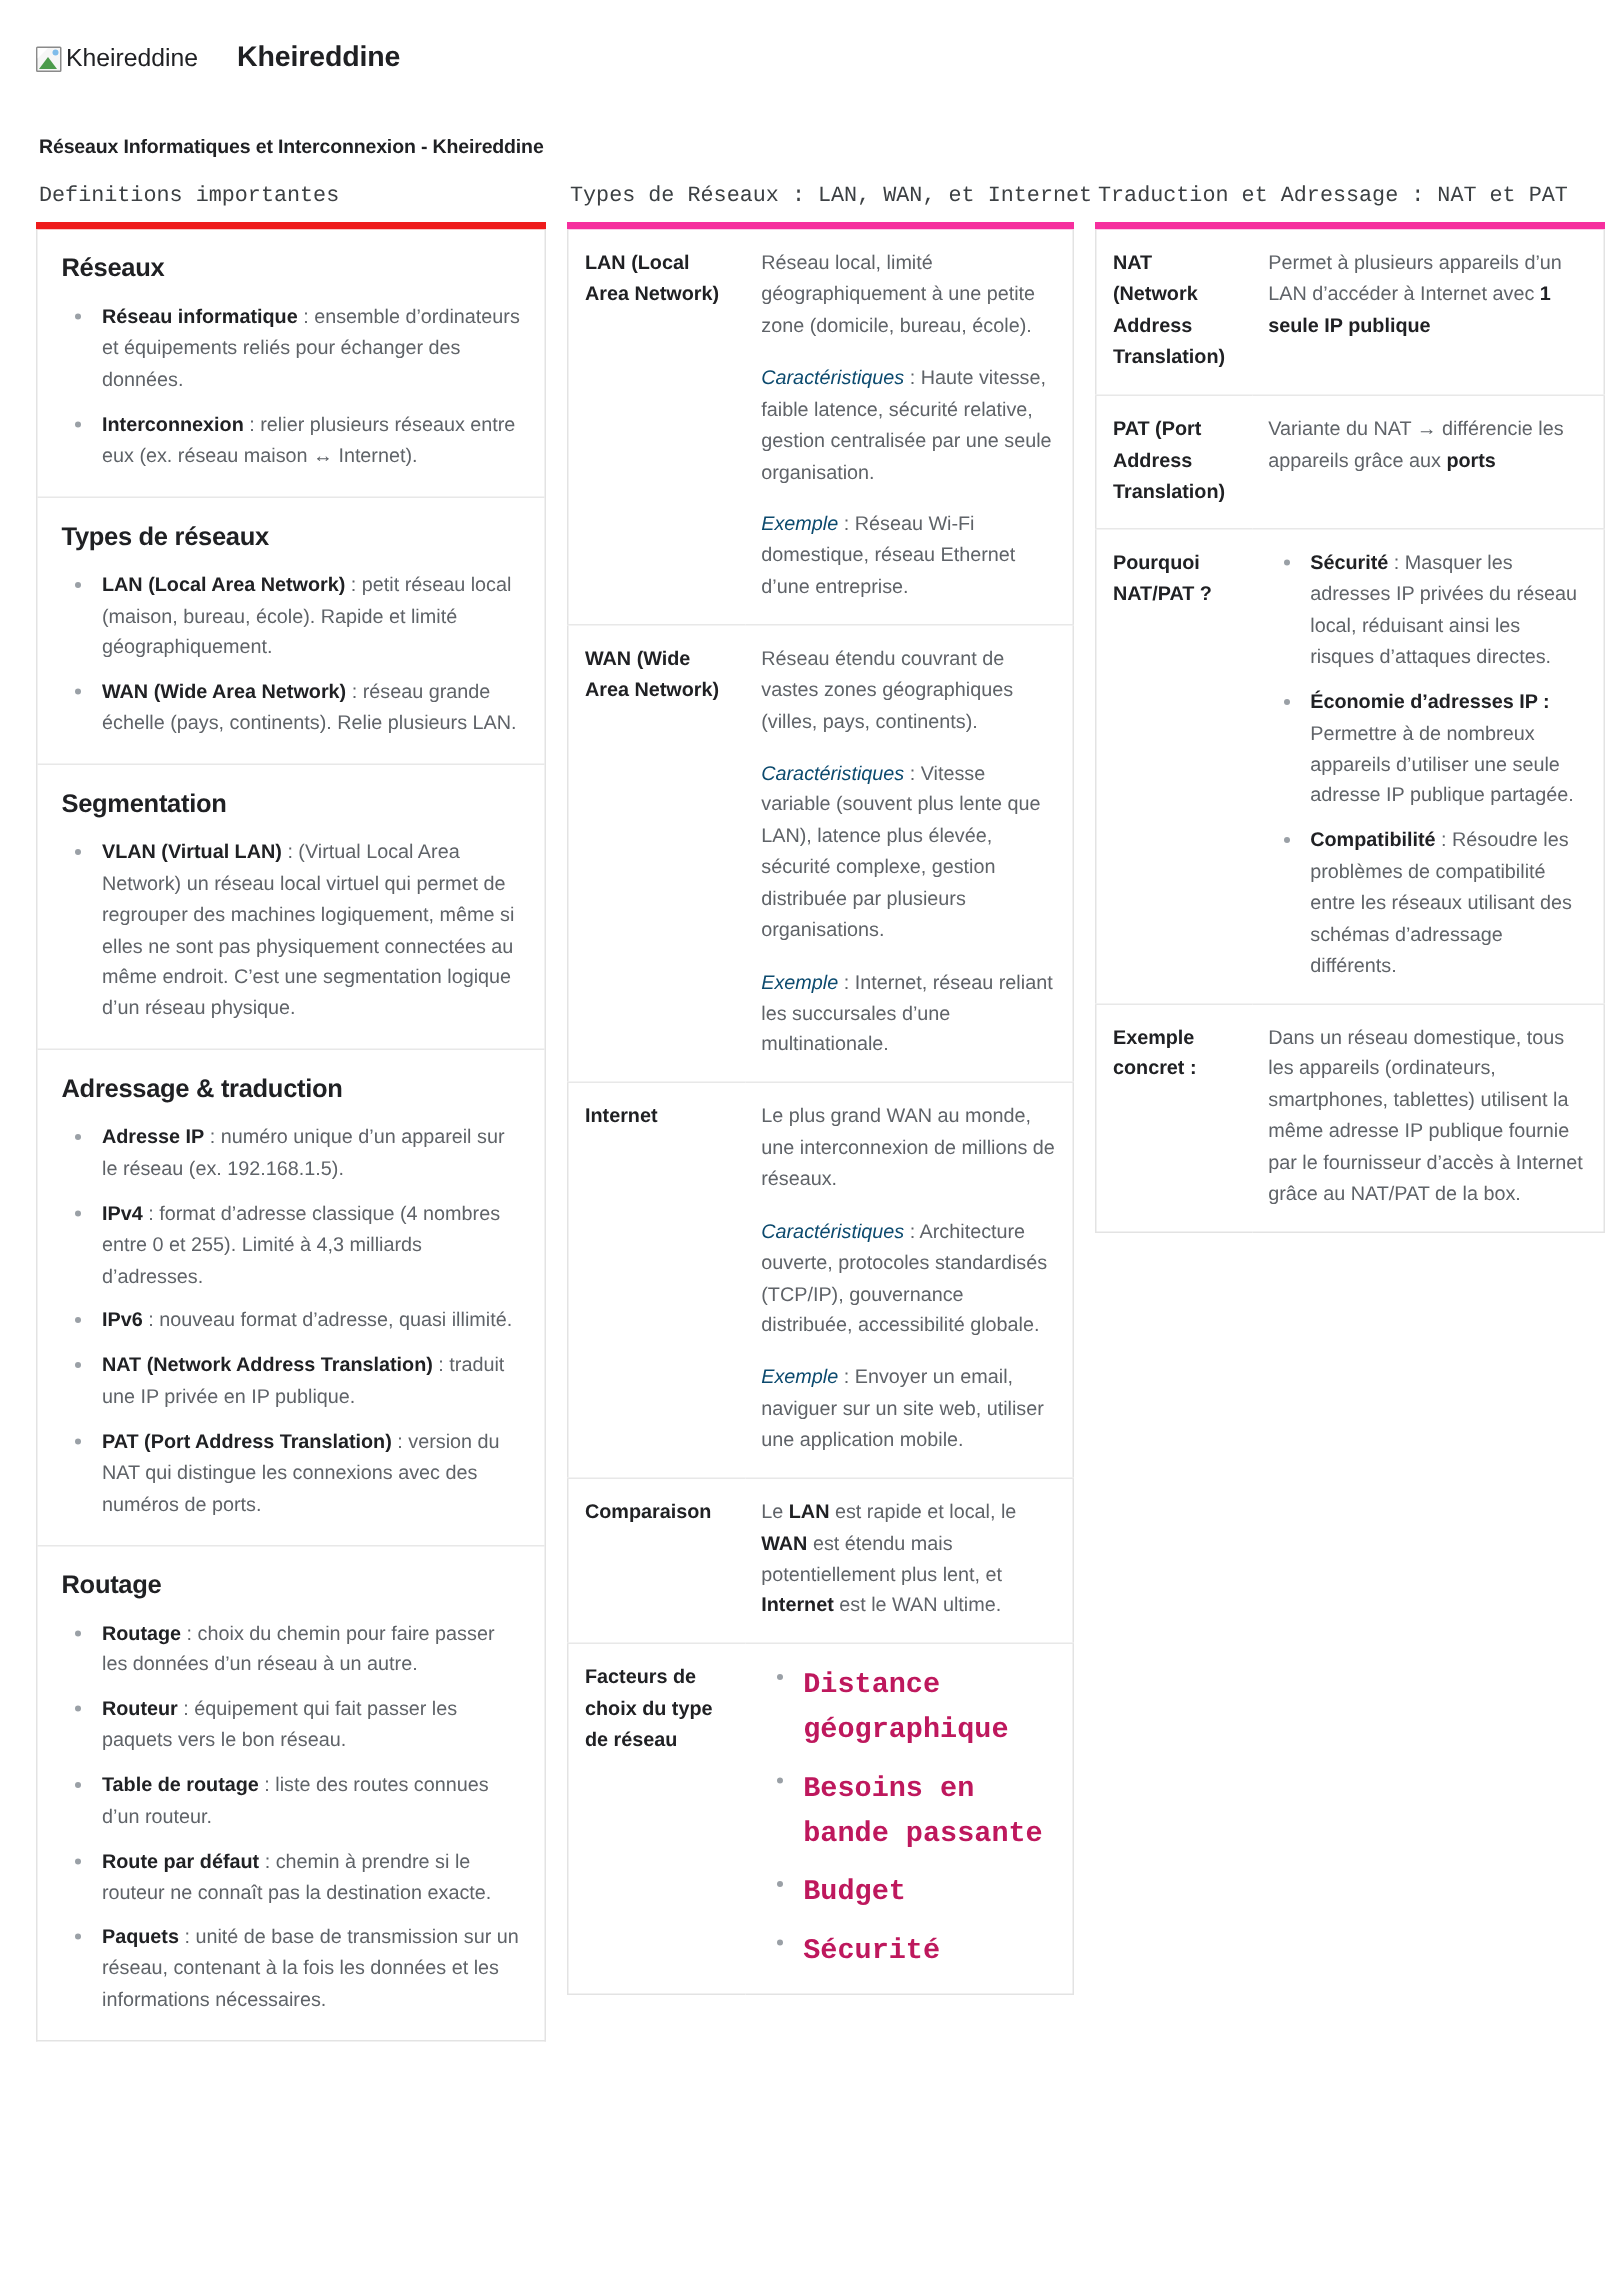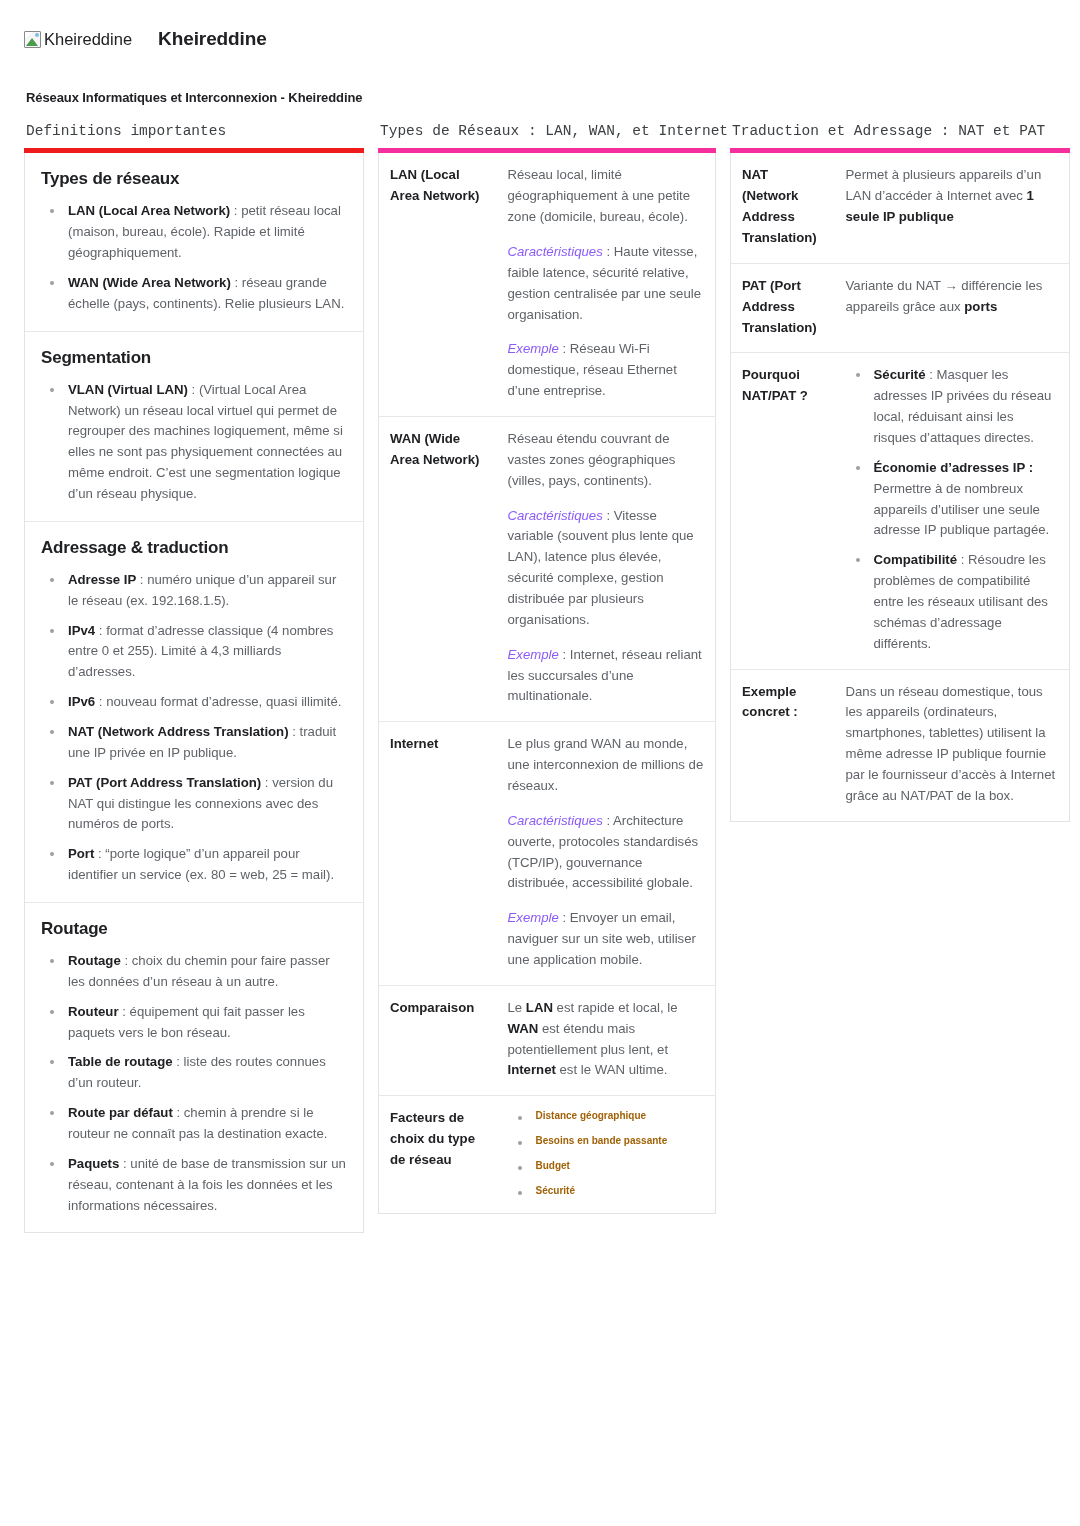--- a/index.html
+++ b/index.html
@@ -179,21 +179,21 @@
     color: #5f6368;
   }
   .data-table tr:last-child td { border-bottom: none; }
   .data-table td.lbl {
     font-weight: bold;
     color: #202124;
     width: 118px;
   }
   .data-table td.lbl-wide { width: 104px; }
   .data-table b { color: #202124; font-weight: bold; }
-  .data-table i { font-style: italic; color: #8b5cf6; }
+  .data-table i { font-style: italic; color: #0c4a6e; }
   .cell-para { margin: 0 0 14px 0; }
   .cell-para:last-child { margin-bottom: 0; }
 
   ul.cell-bullets {
     list-style: none;
     margin: 0;
     padding: 0;
   }
   ul.cell-bullets > li {
     position: relative;
@@ -205,21 +205,21 @@
   ul.cell-bullets > li::before {
     content: "";
     position: absolute;
     left: 10px;
     top: 8px;
     width: 4px;
     height: 4px;
     border-radius: 50%;
     background: #9aa0a6;
   }
-  ul.cell-bullets.plain > li { color: #a16207; font-weight: bold; font-size: 10px; }
+  ul.cell-bullets.plain > li { color: #be185d; font-weight: bold; font-size: 19px; font-family: Liberation Mono, monospace; }
 </style>
 </head>
 <body>
 
 <div class="page">
 
   <div class="brand">
     <span class="broken-img">
       <span class="glyph">
           <span class="tear"></span>
@@ -232,41 +232,47 @@
   <h1 class="doc-title">Réseaux Informatiques et Interconnexion - Kheireddine</h1>
 
   <div class="columns">
 
     <div class="col col-1">
       <div class="col-head">Definitions importantes</div>
       <div class="accent-bar" style="background: rgb(238, 28, 28);"></div>
       <div class="def-card">
         <div id="col1-sections">
             <div class="def-section">
+              <h2>Réseaux</h2>
+              <ul class="bullets">
+                <li><b>Réseau informatique</b> : ensemble d’ordinateurs et équipements reliés pour échanger des données.</li>
+                <li><b>Interconnexion</b> : relier plusieurs réseaux entre eux (ex. réseau maison ↔ Internet).</li>
+              </ul>
+            </div>
+            <div class="def-section">
               <h2>Types de réseaux</h2>
               <ul class="bullets">
                 <li><b>LAN (Local Area Network)</b> : petit réseau local (maison, bureau, école). Rapide et limité géographiquement.</li>
                 <li><b>WAN (Wide Area Network)</b> : réseau grande échelle (pays, continents). Relie plusieurs LAN.</li>
               </ul>
             </div>
             <div class="def-section">
               <h2>Segmentation</h2>
               <ul class="bullets">
                 <li><b>VLAN (Virtual LAN)</b> : (Virtual Local Area Network) un réseau local virtuel qui permet de regrouper des machines logiquement, même si elles ne sont pas physiquement connectées au même endroit. C’est une segmentation logique d’un réseau physique.</li>
               </ul>
             </div>
             <div class="def-section">
               <h2>Adressage &amp; traduction</h2>
               <ul class="bullets">
                 <li><b>Adresse IP</b> : numéro unique d’un appareil sur le réseau (ex. 192.168.1.5).</li>
                 <li><b>IPv4</b> : format d’adresse classique (4 nombres entre 0 et 255). Limité à 4,3 milliards d’adresses.</li>
                 <li><b>IPv6</b> : nouveau format d’adresse, quasi illimité.</li>
                 <li><b>NAT (Network Address Translation)</b> : traduit une IP privée en IP publique.</li>
                 <li><b>PAT (Port Address Translation)</b> : version du NAT qui distingue les connexions avec des numéros de ports.</li>
-                <li><b>Port</b> : “porte logique” d’un appareil pour identifier un service (ex. 80 = web, 25 = mail).</li>
               </ul>
             </div>
             <div class="def-section">
               <h2>Routage</h2>
               <ul class="bullets">
                 <li><b>Routage</b> : choix du chemin pour faire passer les données d’un réseau à un autre.</li>
                 <li><b>Routeur</b> : équipement qui fait passer les paquets vers le bon réseau.</li>
                 <li><b>Table de routage</b> : liste des routes connues d’un routeur.</li>
                 <li><b>Route par défaut</b> : chemin à prendre si le routeur ne connaît pas la destination exacte.</li>
                 <li><b>Paquets</b> : unité de base de transmission sur un réseau, contenant à la fois les données et les informations nécessaires.</li>

